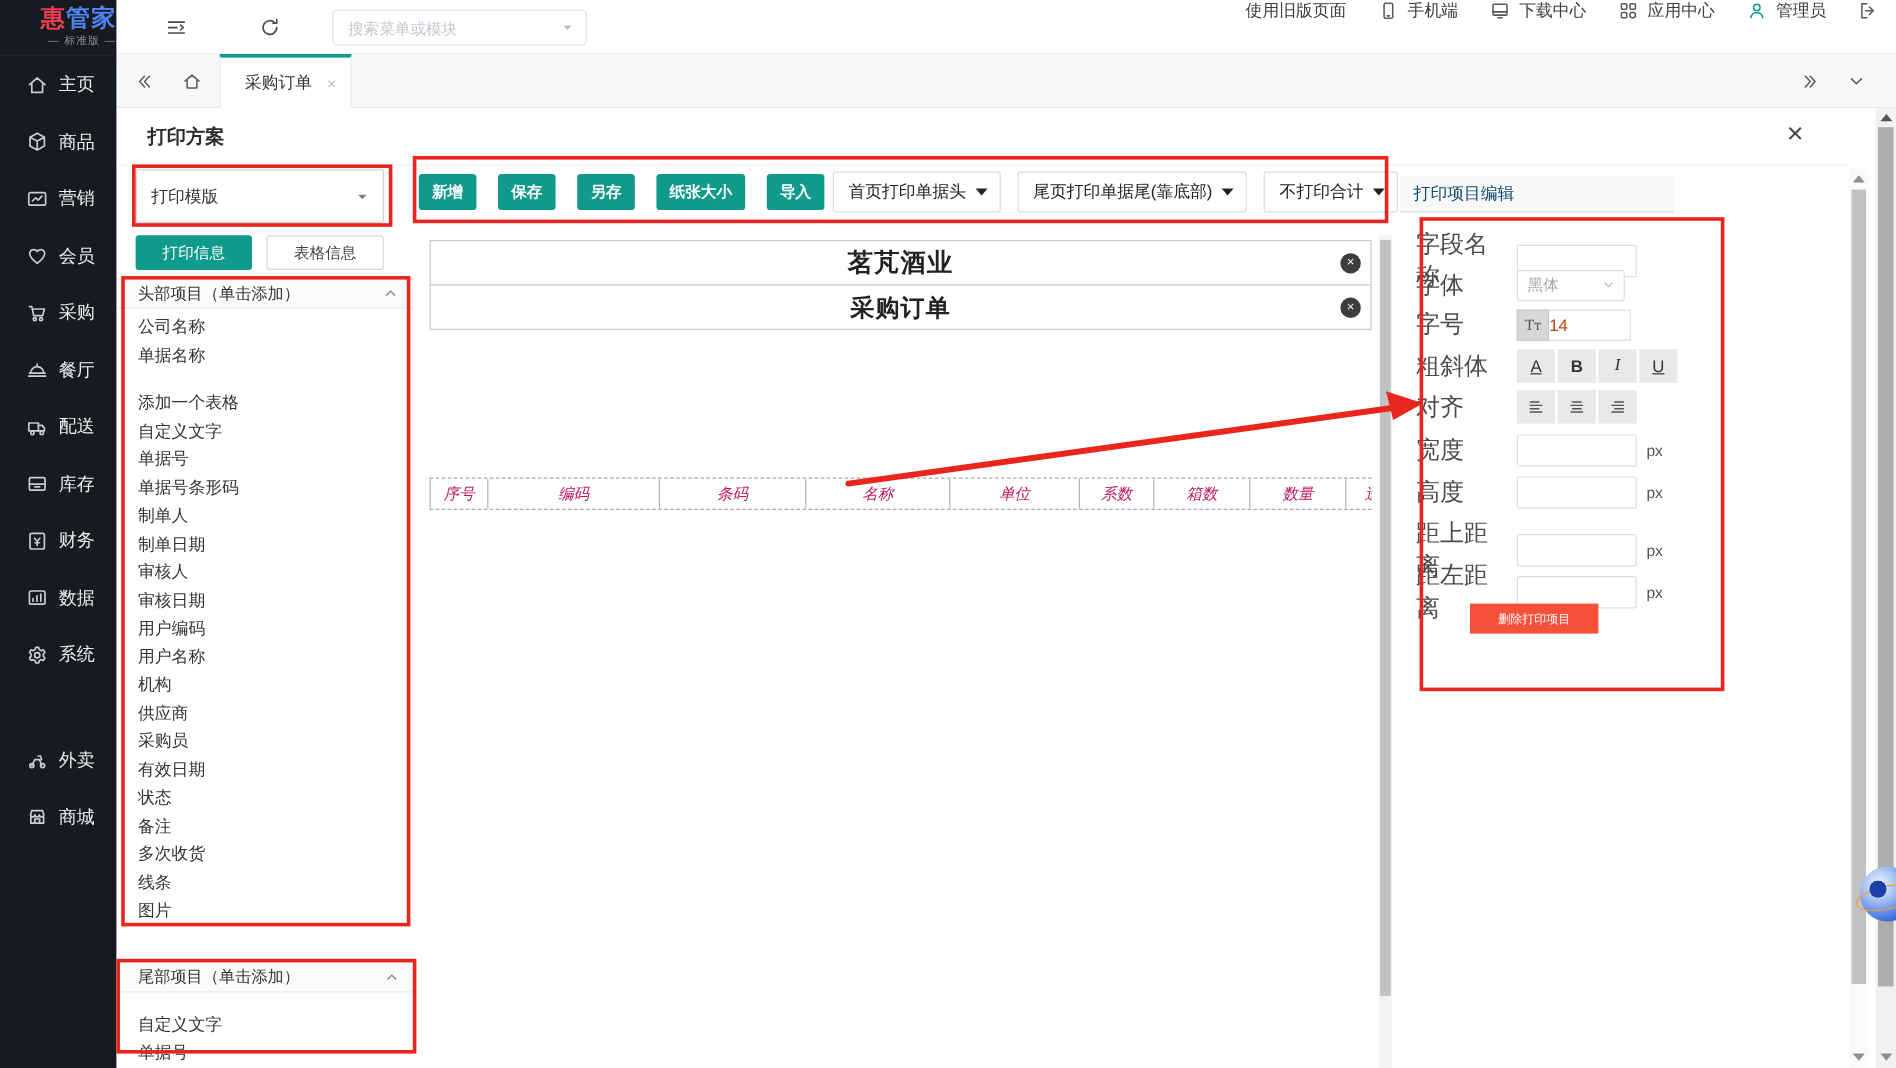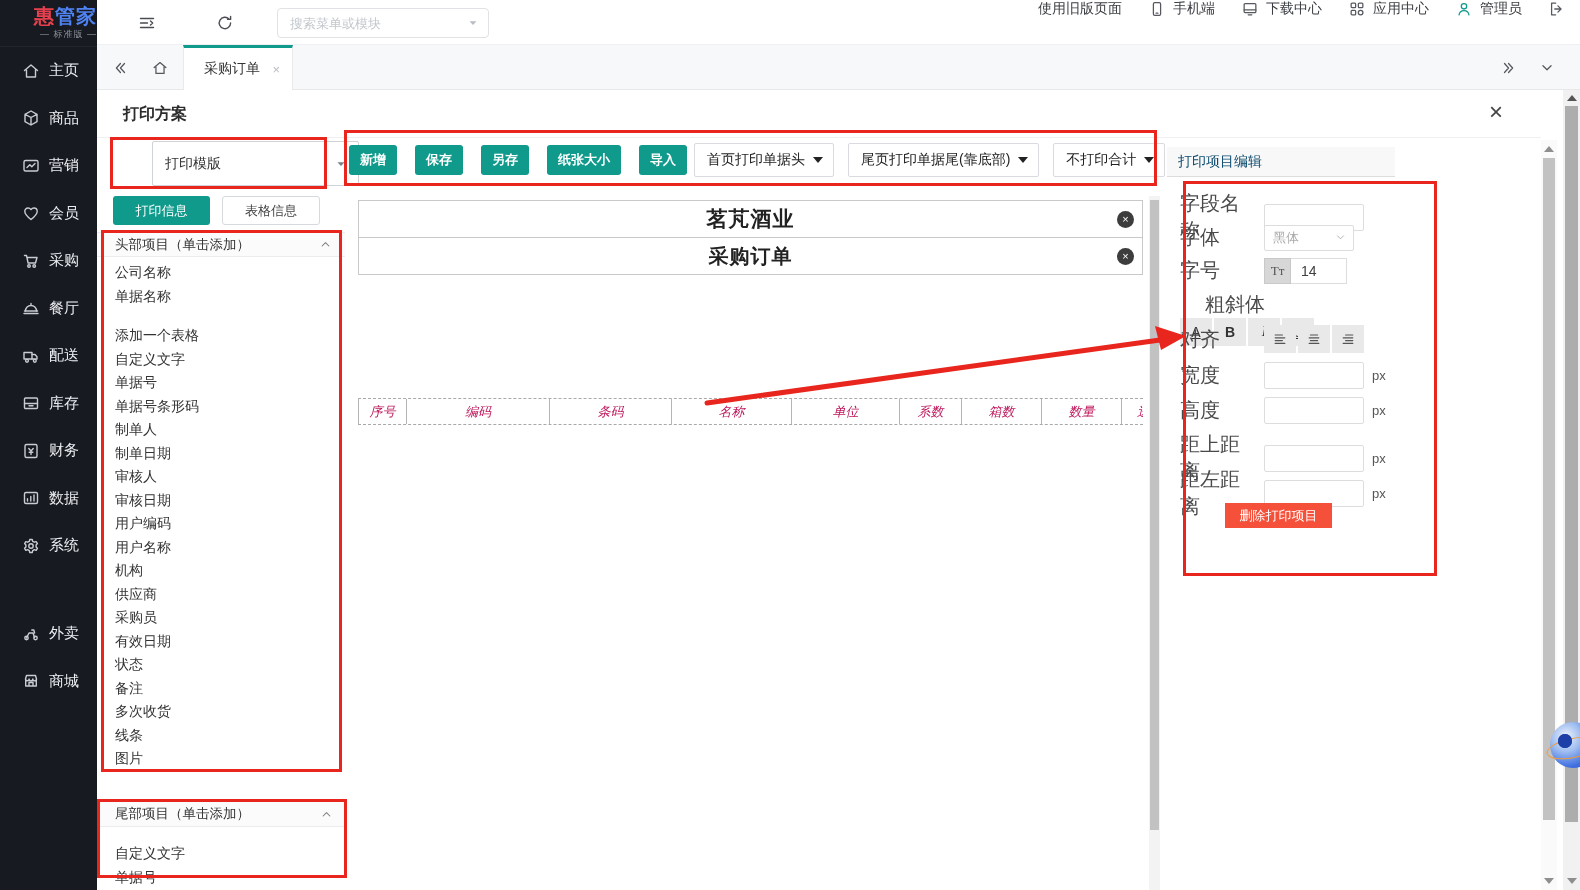--- a/index.html
+++ b/index.html
@@ -39,21 +39,21 @@
   .tab-active { position:absolute; left:86px; top:0; width:110px; height:45px; background:#fff; border-top:3px solid #0f9a8b; border-left:1px solid #e8eaec; border-right:1px solid #e8eaec; display:flex; align-items:center; padding:0 12px 0 20px; cursor:pointer; }
   .tab-active .tl { font-size:14px; color:#333; flex:1; }
   .tab-active .tx { font-size:13px; color:#b9bcc2; margin-left:6px; }
 
   
   .panel-titlebar { left:97px; top:90px; width:1444px; height:48px; background:#fff; border-bottom:1px solid #f0f0f0; z-index:1; }
   .panel-title { position:absolute; left:26px; top:14px; font-size:16px; font-weight:bold; color:#2b2b2b; }
   .panel-close { position:absolute; right:38px; top:8px; font-size:24px; color:#454545; font-weight:300; cursor:pointer; line-height:28px; }
 
   
-  .tpl-select { left:113px; top:141px; width:207px; height:45px; border:1px solid #cfd2d6; border-radius:2px; background:#fff; display:flex; align-items:center; padding:0 10px 0 12px; cursor:pointer; z-index:2;margin-left:39px; }
+  .tpl-select { left:113px; top:141px; width:207px; height:45px; border:1px solid #cfd2d6; border-radius:2px; background:#fff; display:flex; align-items:center; padding:0 10px 0 12px; cursor:pointer; z-index:2; }
   .tpl-select .tv { flex:1; font-size:14px; color:#333; }
   .tpl-select .caret { width:14px; height:14px; color:#7b7e84; }
   .btn-teal { background:#0f9a8b; color:#fff; border:none; border-radius:3px; font-size:13px; font-family:inherit; cursor:pointer; }
   .btn-ghost { background:#fff; color:#444; border:1px solid #d6d9dd; border-radius:3px; font-size:13px; font-family:inherit; cursor:pointer; }
   .info-btn1 { left:113px; top:196px; width:97px; height:29px; z-index:2; }
   .info-btn2 { left:222px; top:196px; width:98px; height:29px; z-index:2; }
   .sec-header { background:#fbfbfb; border-top:1px solid #ececec; border-bottom:1px solid #ececec; display:flex; align-items:center; padding:0 12px 0 18px; font-size:13.5px; color:#333; cursor:pointer; z-index:2; }
   .sec-header .sv { flex:1; }
   .sec-header .ic { width:15px; height:15px; color:#7b7e84; }
   .plist { z-index:2; }
@@ -81,28 +81,28 @@
   
   .ed-header { left:1167px; top:147px; width:228px; height:30px; background:#f8f8f8; border-bottom:1px solid #ddd; display:flex; align-items:center; padding-left:11px; font-size:14px; color:#0c4a6e; z-index:2; }
   .ed-row { position:absolute; display:flex; align-items:center; z-index:2; }
   .ed-label { width:84px; text-align:left; font-size:20px; color:#4a4a4a; padding-right:8px; flex:none; }
   .ed-input { width:100px; height:27px; border:1px solid #ddd; border-radius:2px; background:#fff; font-size:13px; color:#333; padding:0 6px; outline:none; font-family:inherit; }
   .ed-px { font-size:13px; color:#555; margin-left:8px; }
   .ed-select { width:90px; height:26px; border:1px solid #ddd; border-radius:2px; background:#fff; display:flex; align-items:center; padding:0 6px 0 8px; cursor:pointer; }
   .ed-select .sv { flex:1; font-size:13px; color:#a9a9a9; }
   .ed-select .ic { width:13px; height:13px; color:#a9a9a9; }
   .tt-btn { width:27px; height:26px; background:#d7d7d7; border:1px solid #c9c9c9; display:flex; align-items:center; justify-content:center; font-size:13px; color:#555; cursor:pointer; font-family:"Liberation Serif",serif; }
-  .tt-val { width:56px; height:26px; border:1px solid #ddd; border-left:none; display:flex; align-items:center; padding-left:10px; font-size:14px; color:#404040; background:#fff; }
+  .tt-val { width:68px; height:26px; border:1px solid #ddd; border-left:none; display:flex; align-items:center; font-size:14px; color:#c2410c; background:#fff; }
   .btn-group { display:flex; gap:2px; }
   .bg-cell { width:32px; height:28px; background:#e9e9e9; display:flex; align-items:center; justify-content:center; cursor:pointer; font-size:14px; color:#333; }
   .bg-cell.u-line { text-decoration:underline; }
   .bg-cell.bold { font-weight:bold; }
   .bg-cell.italic { font-style:italic; font-family:"Liberation Serif",serif; }
   .bg-cell .ic { width:16px; height:16px; color:#555; }
-  .del-btn { left:1225px; top:503px; width:107px; height:25px; background:#f4503a; color:#fff; border:none; font-size:13px; font-family:inherit; cursor:pointer; z-index:2; }
+  .del-btn { left:1225px; top:503px; width:107px; height:25px; background:#f4503a; color:#fff; border:none; font-size:10px; font-family:inherit; cursor:pointer; z-index:2; }
 
   
   .sb-track { background:#f3f3f3; z-index:6; }
   .sb-thumb { position:absolute; background:#c2c2c2; border-radius:0; }
   .sb-arrow { position:absolute; width:0; height:0; border-left:5px solid transparent; border-right:5px solid transparent; }
   .sb-arrow.up { border-bottom:6px solid #8e8e8e; }
   .sb-arrow.down { border-top:6px solid #8e8e8e; }
 
   
   .ball { right:-16px; top:722px; width:46px; height:46px; border-radius:50%; background:radial-gradient(circle at 35% 32%, #eef4fd 0%, #9dbcf0 35%, #3f6fe0 70%, #2b50b8 100%); z-index:8; }
@@ -419,21 +419,21 @@
       <span class="ic"><svg viewBox="0 0 20 20" width="100%" height="100%" fill="none" stroke="currentColor" stroke-width="1.4" stroke-linecap="round" stroke-linejoin="round">
             <path d="M5.5 7.5 10 12l4.5-4.5"></path>
           </svg></span>
     </div>
   </div>
   <div class="ed-row" style="left:1180px;top:257px;">
     <span class="ed-label">字号</span>
     <span class="tt-btn">Tт</span>
     <span class="tt-val">14</span>
   </div>
-  <div class="ed-row" style="left:1180px;top:291px;flex-direction:column;">
+  <div class="ed-row" style="left:1180px;top:291px;">
     <span class="ed-label">粗斜体</span>
     <div class="btn-group">
       <span class="bg-cell u-line">A</span>
       <span class="bg-cell bold">B</span>
       <span class="bg-cell italic">I</span>
       <span class="bg-cell u-line">U</span>
     </div>
   </div>
   <div class="ed-row" style="left:1180px;top:325px;">
     <span class="ed-label">对齐</span>

